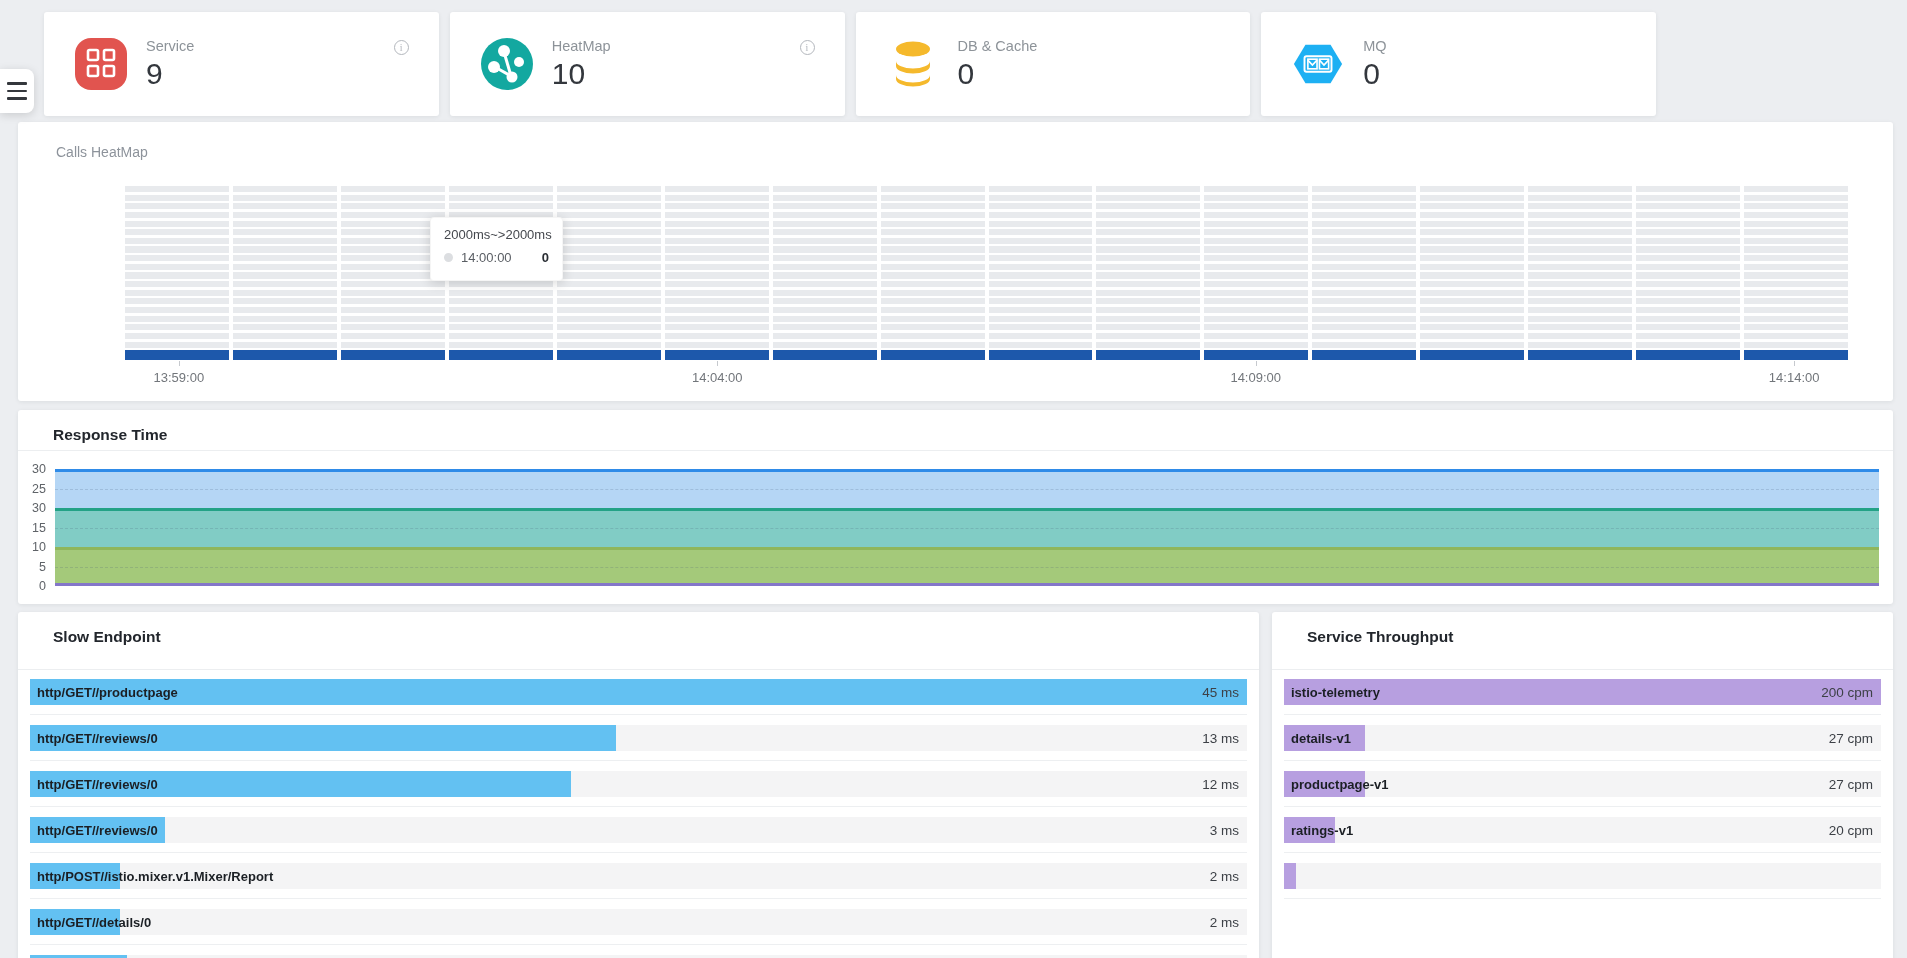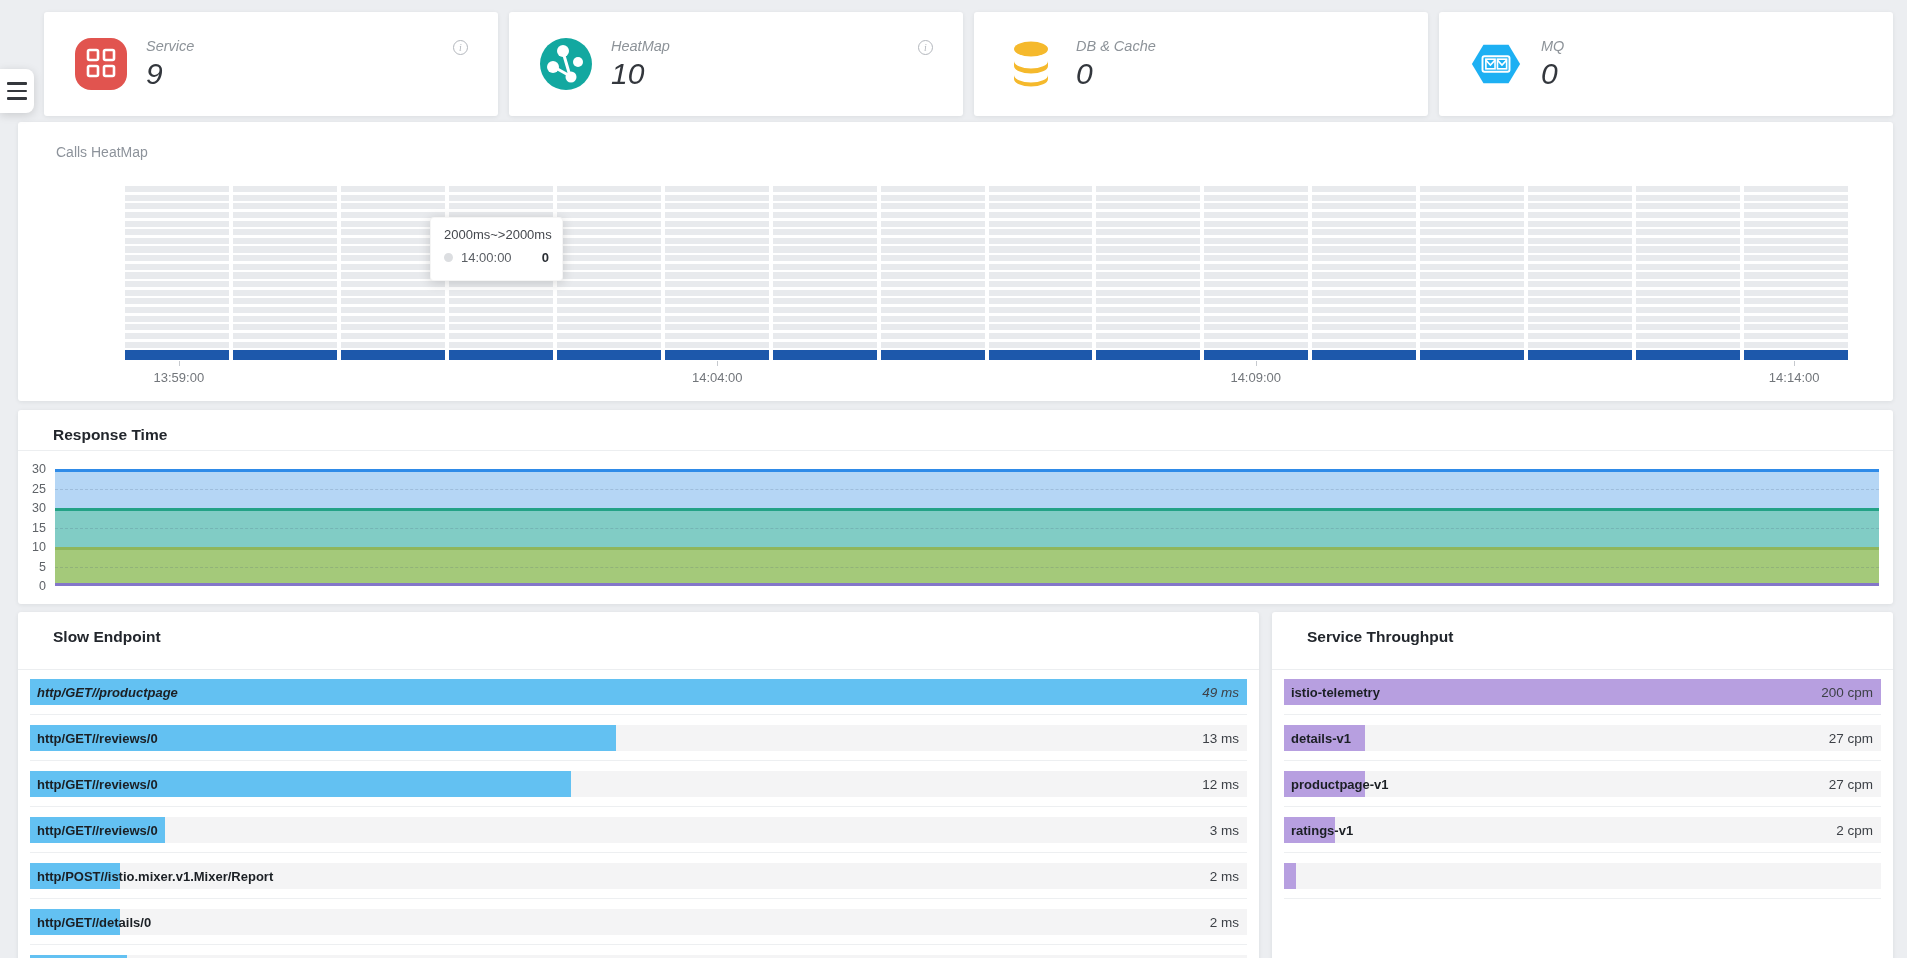--- a/index.html
+++ b/index.html
@@ -15,22 +15,22 @@
     position:absolute; left:0; top:69px; width:34px; height:44px;
     background:#fff; border-radius:0 8px 8px 0;
     box-shadow:0 2px 10px rgba(0,0,0,.15);
     display:flex; flex-direction:column; justify-content:center; gap:5px;
     padding-left:7px; z-index:20; cursor:pointer;
   }
   .menu-fab .bar { width:20px; height:2.5px; background:#34373c; border-radius:1px; }
 
   
   .cards-row {
-    position:absolute; left:44px; top:12px; width:1849px; height:104px;
-    display:flex; gap:11px;font-style:italic;
+    position:absolute; left:44px; top:12px; width:1612px; height:104px;
+    display:flex; gap:11px;
   }
   .stat-card {
     flex:1; background:#fff; border-radius:3px;
     box-shadow:0 1px 4px rgba(31,35,41,.08);
     position:relative; display:flex; align-items:center; padding-left:30px;
   }
   .stat-icon { width:54px; height:54px; flex:0 0 auto; }
   .stat-text { margin-left:18px; }
   .stat-label { font-size:14.5px; color:#8d9399; }
   .stat-value { font-size:30px; color:#33373d; margin-top:3px; }
@@ -580,24 +580,24 @@
       <div class="rt-grid" style="top: 97.5px;"></div>
       <div class="rt-zero" style="background: rgb(132, 118, 201);"></div>
     </div>
 </section>
 
 <section class="panel list-panel" id="se-card">
   <div class="panel-title">Slow Endpoint</div>
   <div class="panel-divider"></div>
   <div class="list-body">
       <div class="bar-row">
-        <div class="bar-track" style="background: #22c55e; font-style: italic;">
+        <div class="bar-track" style="background: #22c55e;">
           <div class="bar-fill" style="width: 100%; background: rgb(99, 193, 242);"></div>
           <span class="bar-label">http/GET//productpage</span>
-          <span class="bar-value">49 ms</span>
+          <span class="bar-value">45 ms</span>
         </div>
       </div>
       <div class="bar-row">
         <div class="bar-track" style="background: rgb(244, 244, 245);">
           <div class="bar-fill" style="width: 48.1481%; background: rgb(99, 193, 242);"></div>
           <span class="bar-label">http/GET//reviews/0</span>
           <span class="bar-value">13 ms</span>
         </div>
       </div>
       <div class="bar-row">
@@ -658,21 +658,21 @@
         <div class="bar-track" style="background: rgb(244, 244, 245);">
           <div class="bar-fill" style="width: 13.5%; background: rgb(183, 159, 224);"></div>
           <span class="bar-label">productpage-v1</span>
           <span class="bar-value">27 cpm</span>
         </div>
       </div>
       <div class="bar-row">
         <div class="bar-track" style="background: rgb(244, 244, 245);">
           <div class="bar-fill" style="width: 8.5%; background: rgb(183, 159, 224);"></div>
           <span class="bar-label">ratings-v1</span>
-          <span class="bar-value">2 cpm</span>
+          <span class="bar-value">20 cpm</span>
         </div>
       </div>
       <div class="bar-row">
         <div class="bar-track" style="background: rgb(244, 244, 245);">
           <div class="bar-fill" style="width: 2%; background: rgb(183, 159, 224);"></div>
         </div>
       </div>
     </div>
 </section>
 

